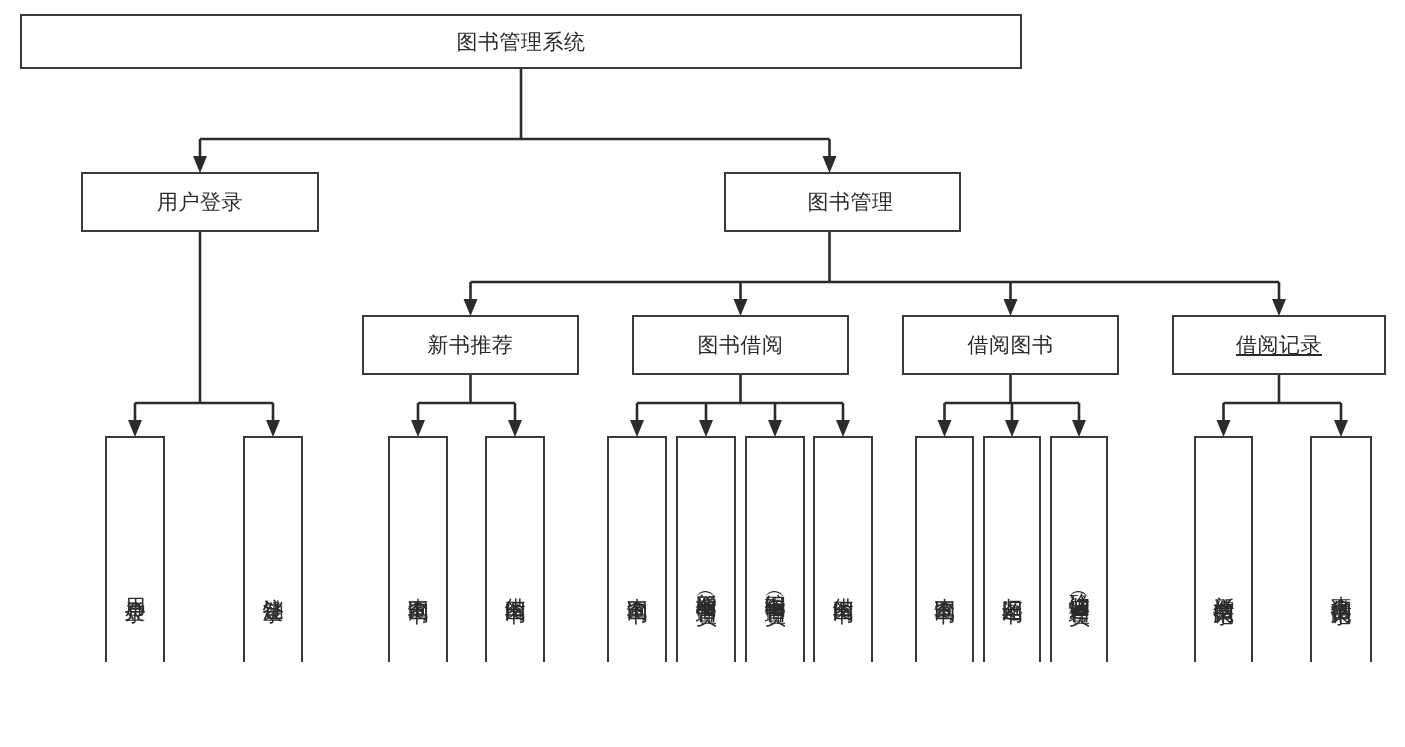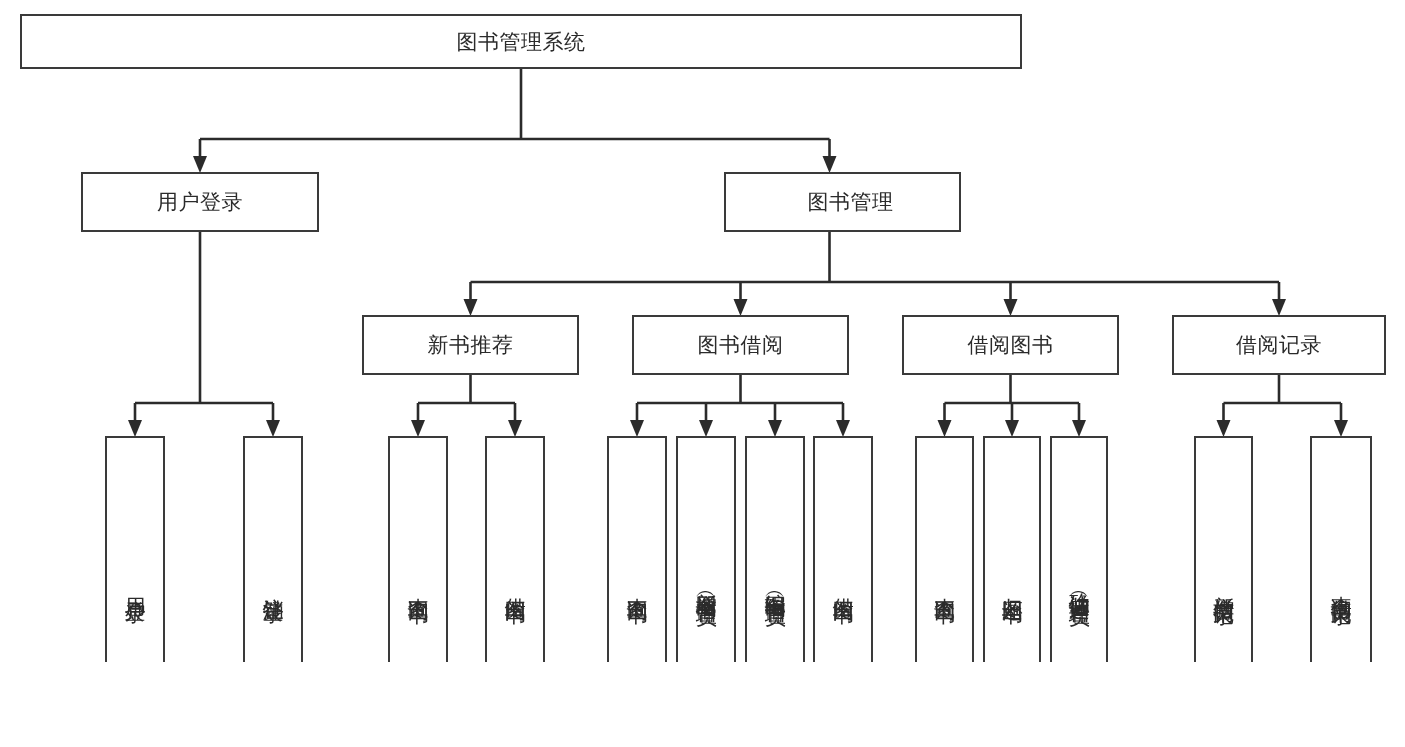--- a/index.html
+++ b/index.html
@@ -137,21 +137,21 @@
       </div>
       <div class="node horiz" style="left: 362px; top: 315px; width: 217px; height: 60px;">
         <span class="nlabel">新书推荐</span>
       </div>
       <div class="node horiz" style="left: 632px; top: 315px; width: 217px; height: 60px;">
         <span class="nlabel">图书借阅</span>
       </div>
       <div class="node horiz" style="left: 902px; top: 315px; width: 217px; height: 60px;">
         <span class="nlabel">借阅图书</span>
       </div>
-      <div class="node horiz" style="left: 1172px; top: 315px; width: 214px; height: 60px;">
+      <div class="node horiz" style="left: 1172px; top: 315px; width: 214px; height: 60px; text-decoration: underline;">
         <span class="nlabel">借阅记录</span>
       </div>
       <div class="node vert" style="left: 105px; top: 436px; width: 60px; height: 298px;">
         <span class="nlabel">用户登录</span>
       </div>
       <div class="node vert" style="left: 243px; top: 436px; width: 60px; height: 298px;">
         <span class="nlabel">注销登录</span>
       </div>
       <div class="node vert" style="left: 388px; top: 436px; width: 60px; height: 298px;">
         <span class="nlabel">查询图书</span>

